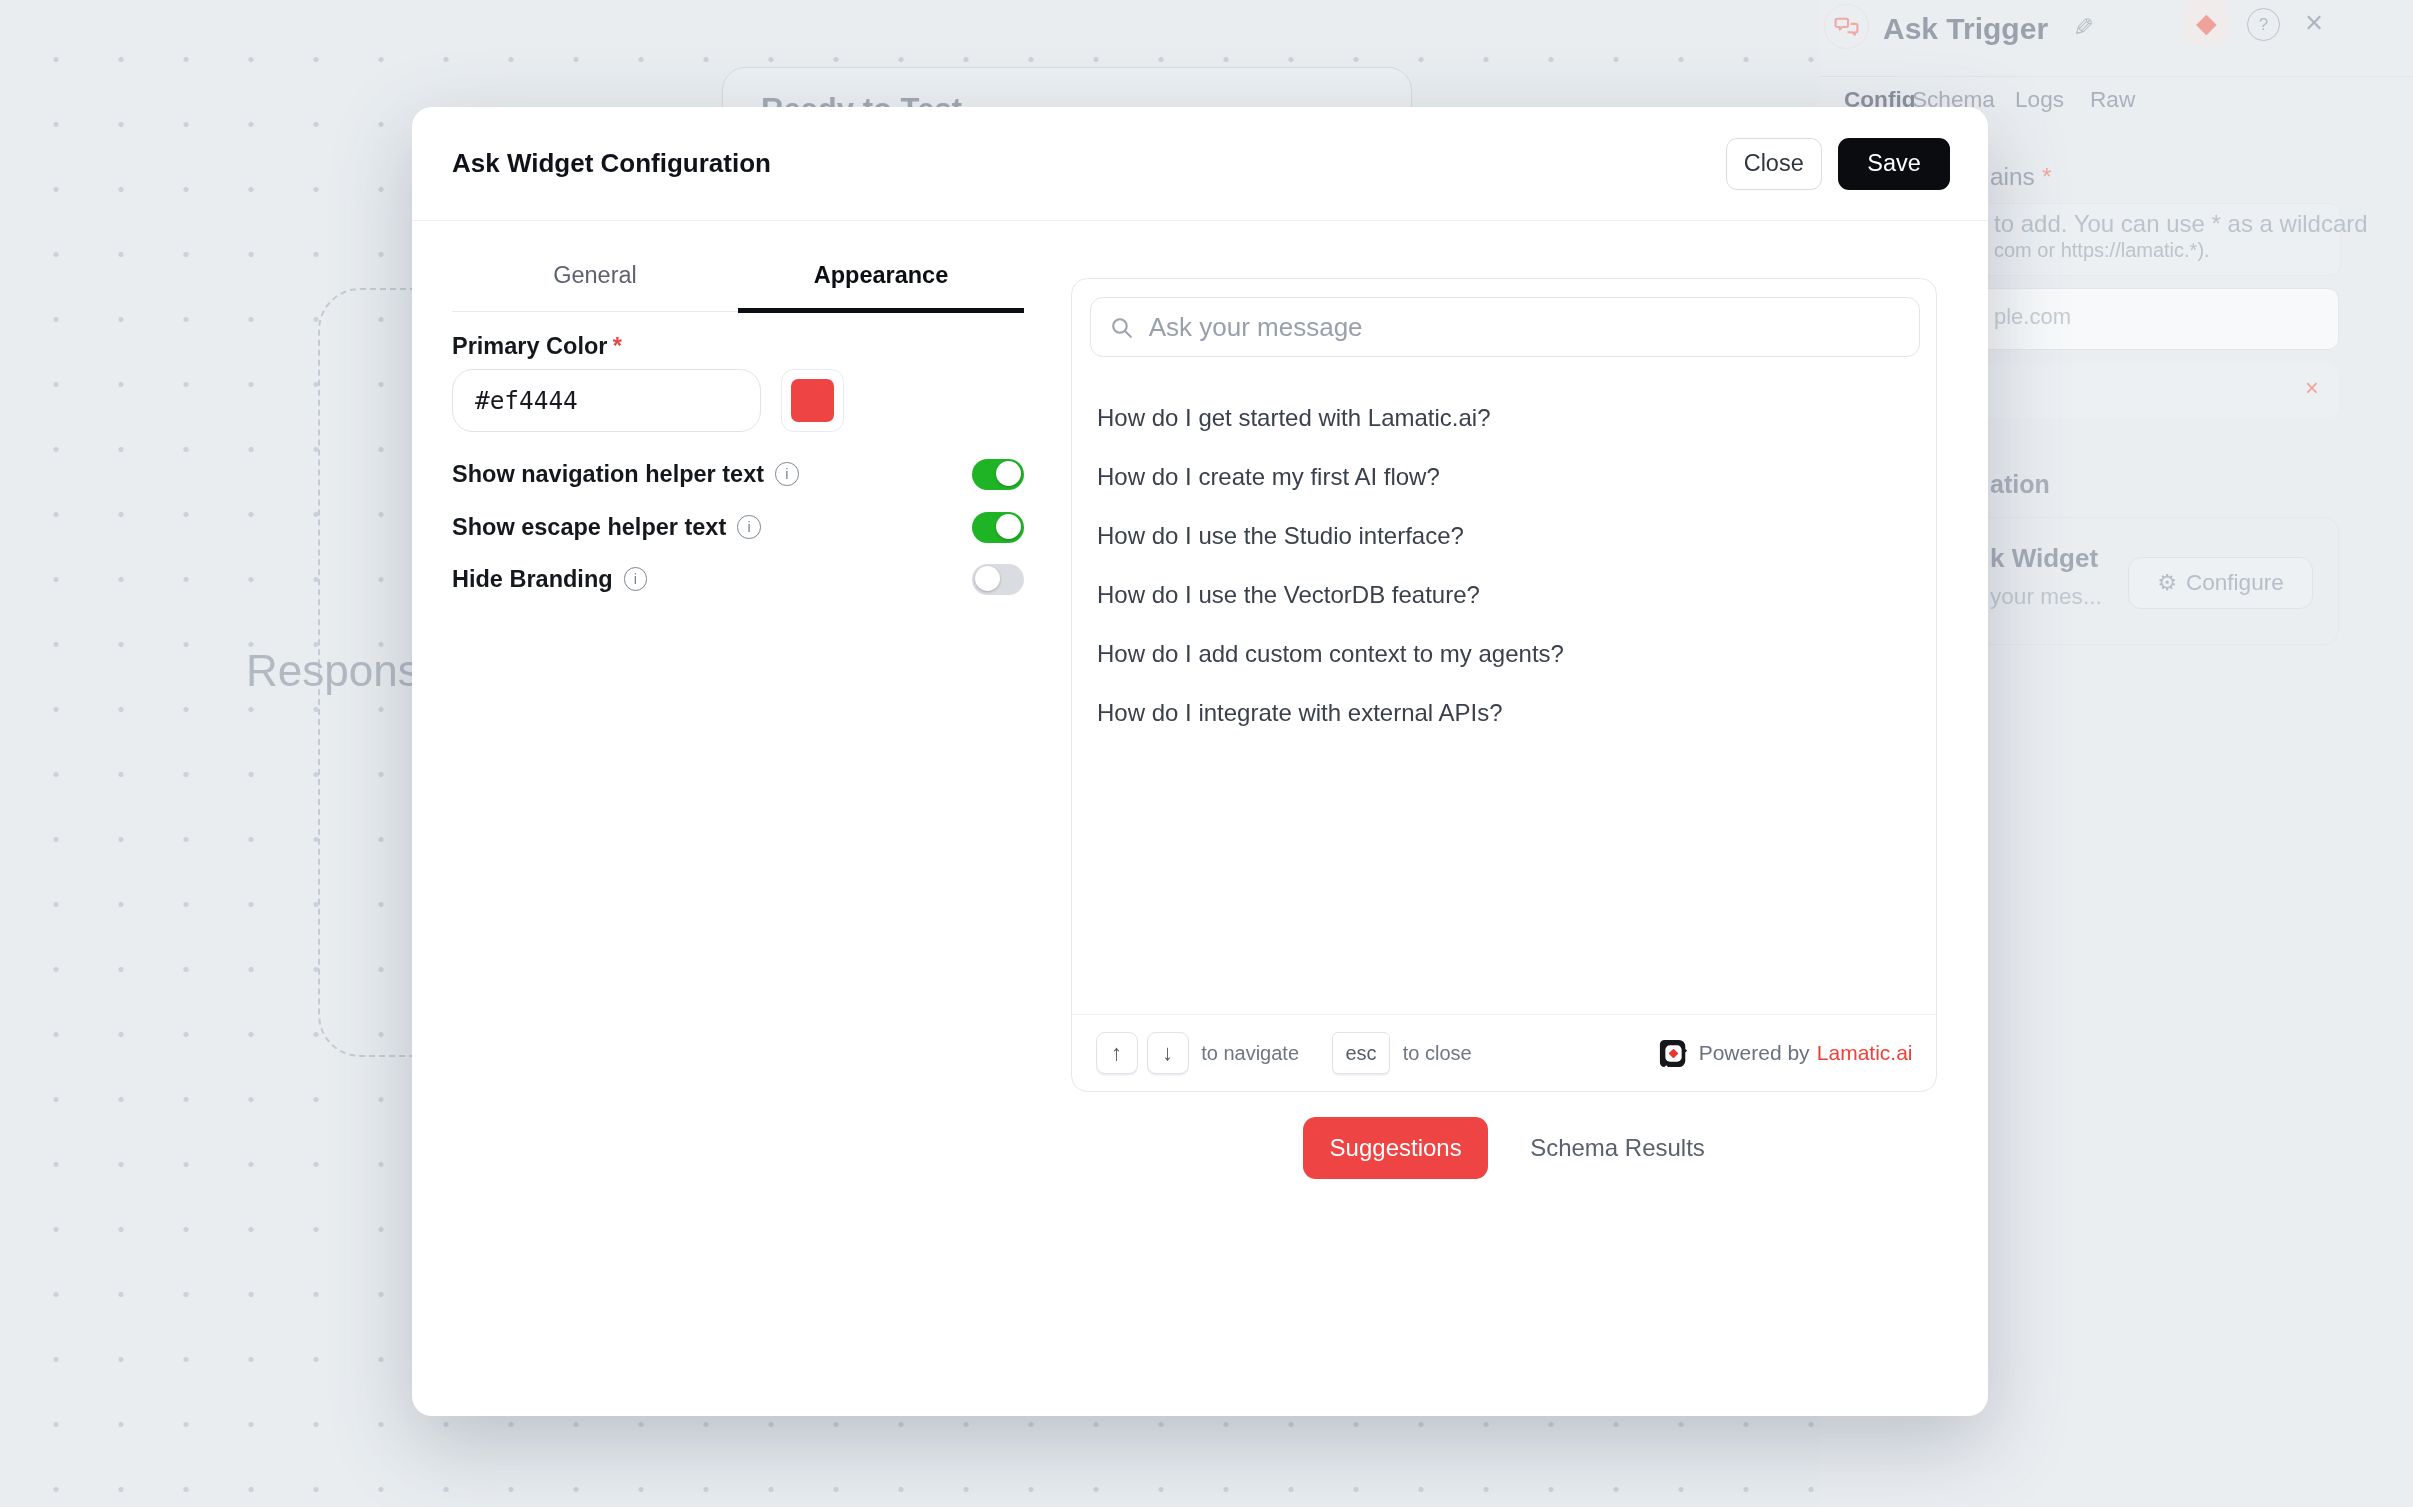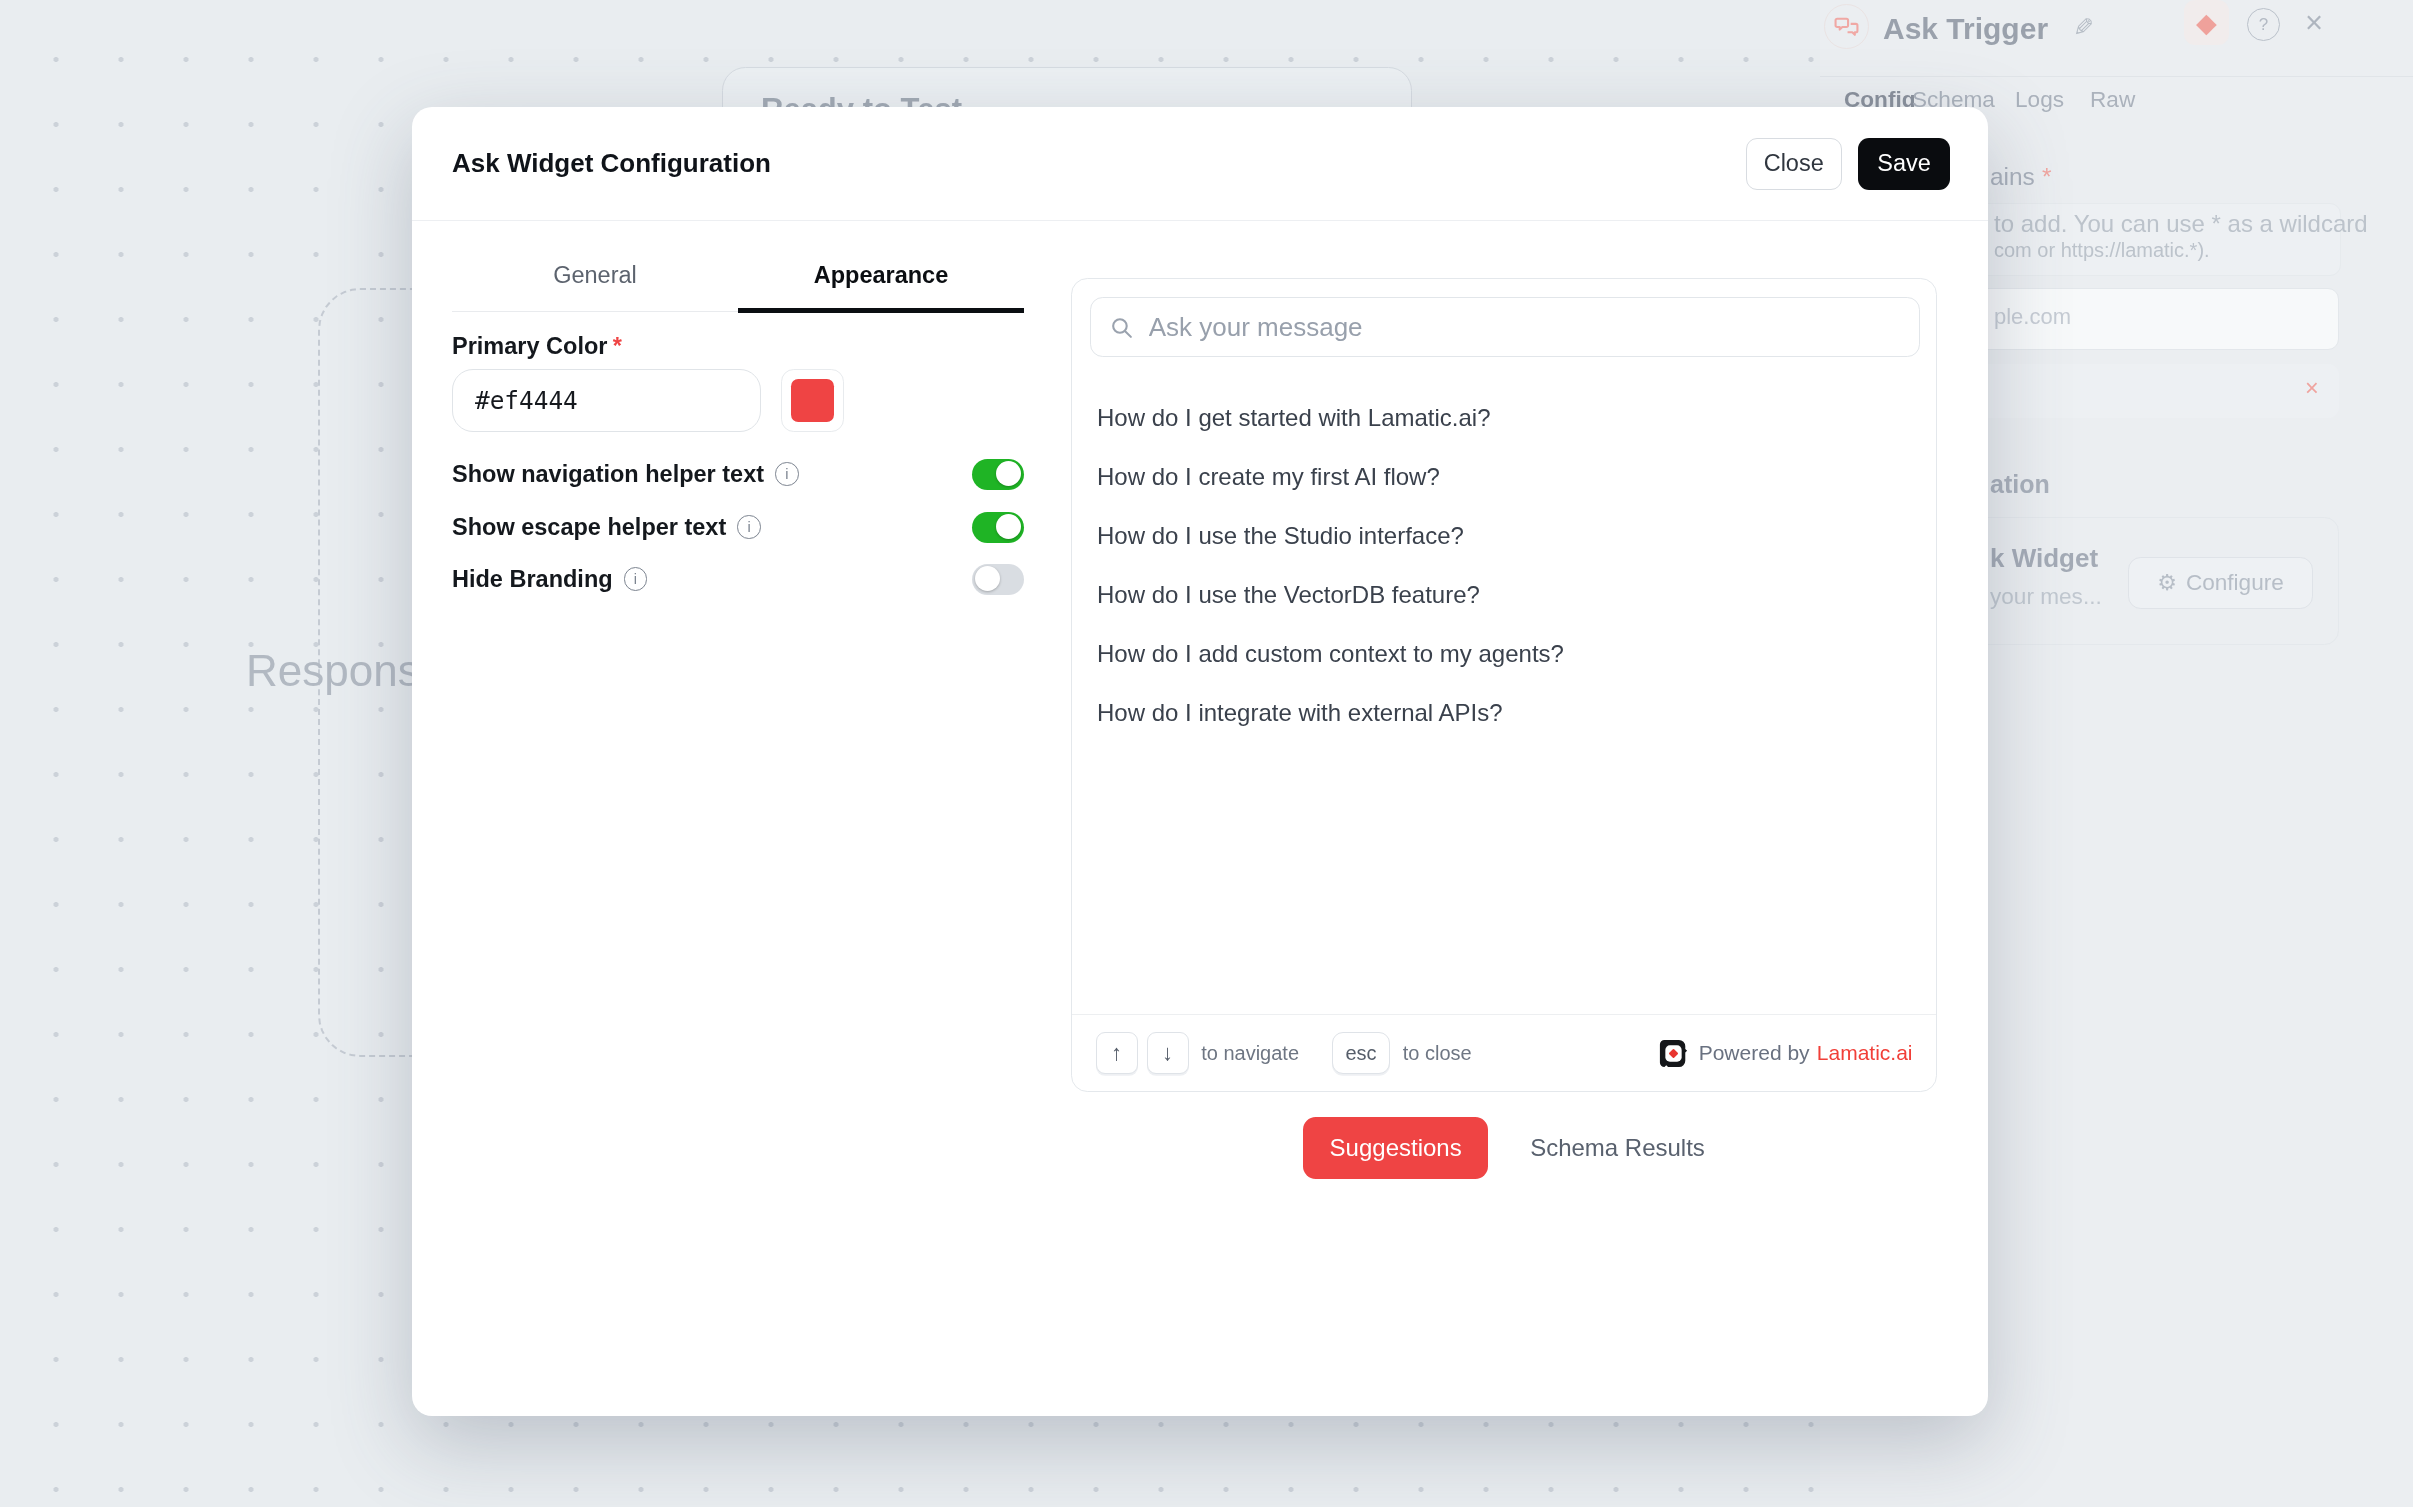--- a/index.html
+++ b/index.html
@@ -56,21 +56,21 @@
 
   
   .modal{left:412px;top:107px;width:1576px;height:1309px;background:#fff;border-radius:20px;
     box-shadow:0 27px 81px rgba(70,80,100,.28);}
   .modal-header{position:absolute;left:0;top:0;width:100%;height:114px;box-sizing:border-box;
     border-bottom:1.8px solid #edeff2;display:flex;align-items:center;padding:0 38px 0 40px;}
   .modal-title{font-size:26px;font-weight:bold;color:#0f1319;flex:0 0 auto;}
   .mh-spacer{flex:1;}
   .close-btn{width:96px;height:52px;border-radius:11px;border:1.8px solid #d8dce1;background:#fff;
     display:flex;align-items:center;justify-content:center;font-size:23.5px;color:#30363f;box-sizing:border-box;}
-  .save-btn{width:92px;height:52px;border-radius:11px;background:#0a0c0f;color:#fff;margin-left:16.3px;
+  .save-btn{width:112px;height:52px;border-radius:11px;background:#0a0c0f;color:#fff;margin-left:16.3px;
     display:flex;align-items:center;justify-content:center;font-size:23.5px;}
 
   .tabs-row{left:40px;top:148px;width:572px;height:56px;display:flex;border-bottom:1.8px solid #e9ebee;}
   .tab-cell{flex:1;display:flex;align-items:flex-start;justify-content:center;font-size:23.5px;color:#5c636e;font-weight:500;padding-top:7.2px;position:relative;}
   .tab-cell.active{color:#0b0e12;font-weight:bold;}
   .tab-cell.active::after{content:"";position:absolute;left:0;right:0;bottom:-1.8px;height:4.5px;background:#0b0e12;}
 
   .pc-label{left:40px;top:226px;font-size:23.5px;font-weight:600;color:#14181d;}
   .pc-label .req{color:#ef4444;margin-left:5.4px;font-weight:bold;}
   .hex-input{left:40px;top:262px;width:309px;height:63px;border-radius:21px;border:1.8px solid #e0e4e8;box-sizing:border-box;
@@ -97,21 +97,21 @@
     box-sizing:border-box;display:flex;align-items:center;padding:0 18px;gap:12.7px;}
   .search-input{border:none;outline:none;flex:1;font-size:26px;color:#343b46;background:transparent;font-family:"Liberation Sans",sans-serif;}
   .search-input::placeholder{color:#98a0ac;}
   .sugg-list{position:absolute;left:0;top:109px;width:100%;}
   .sugg-item{height:59px;display:flex;align-items:center;padding-left:25px;font-size:24px;color:#3a414c;}
   .pv-footer{position:absolute;left:0;bottom:0;width:100%;height:77px;border-top:1.8px solid #edeff1;box-sizing:border-box;
     display:flex;align-items:center;padding:0 23.5px;}
   .key-btn{width:42px;height:42px;border-radius:9px;border:1.8px solid #dfe3e8;box-sizing:border-box;
     display:flex;align-items:center;justify-content:center;font-size:22px;color:#565e6a;background:#fff;box-shadow:0 1.8px 0 #eef0f3;}
   .key-btn + .key-btn{margin-left:9px;}
-  .esc-btn{width:58px;height:42px;border-radius:11px;border:1.8px solid #dfe3e8;box-sizing:border-box;
+  .esc-btn{width:58px;height:42px;border-radius:6px;border:1.8px solid #dfe3e8;box-sizing:border-box;
     display:flex;align-items:center;justify-content:center;font-size:20px;color:#565e6a;background:#fff;margin-left:33px;box-shadow:0 1.8px 0 #eef0f3;}
   .hint{font-size:20px;color:#6e7683;margin-left:12.7px;}
   .pv-spacer{flex:1;}
   .powered{font-size:21px;color:#697180;margin-left:11px;}
   .brand{font-size:21px;color:#f13f38;font-weight:500;margin-left:7.2px;}
   .arrow-up::after{content:"\2191";}
   .arrow-down::after{content:"\2193";}
 
   .bottom-tabs{left:659px;top:1010px;width:866px;height:62px;display:flex;align-items:center;justify-content:center;gap:42px;}
   .sugg-btn{width:185px;height:62px;border-radius:12.7px;background:#ef4444;color:#fff;font-size:24px;font-weight:500;

